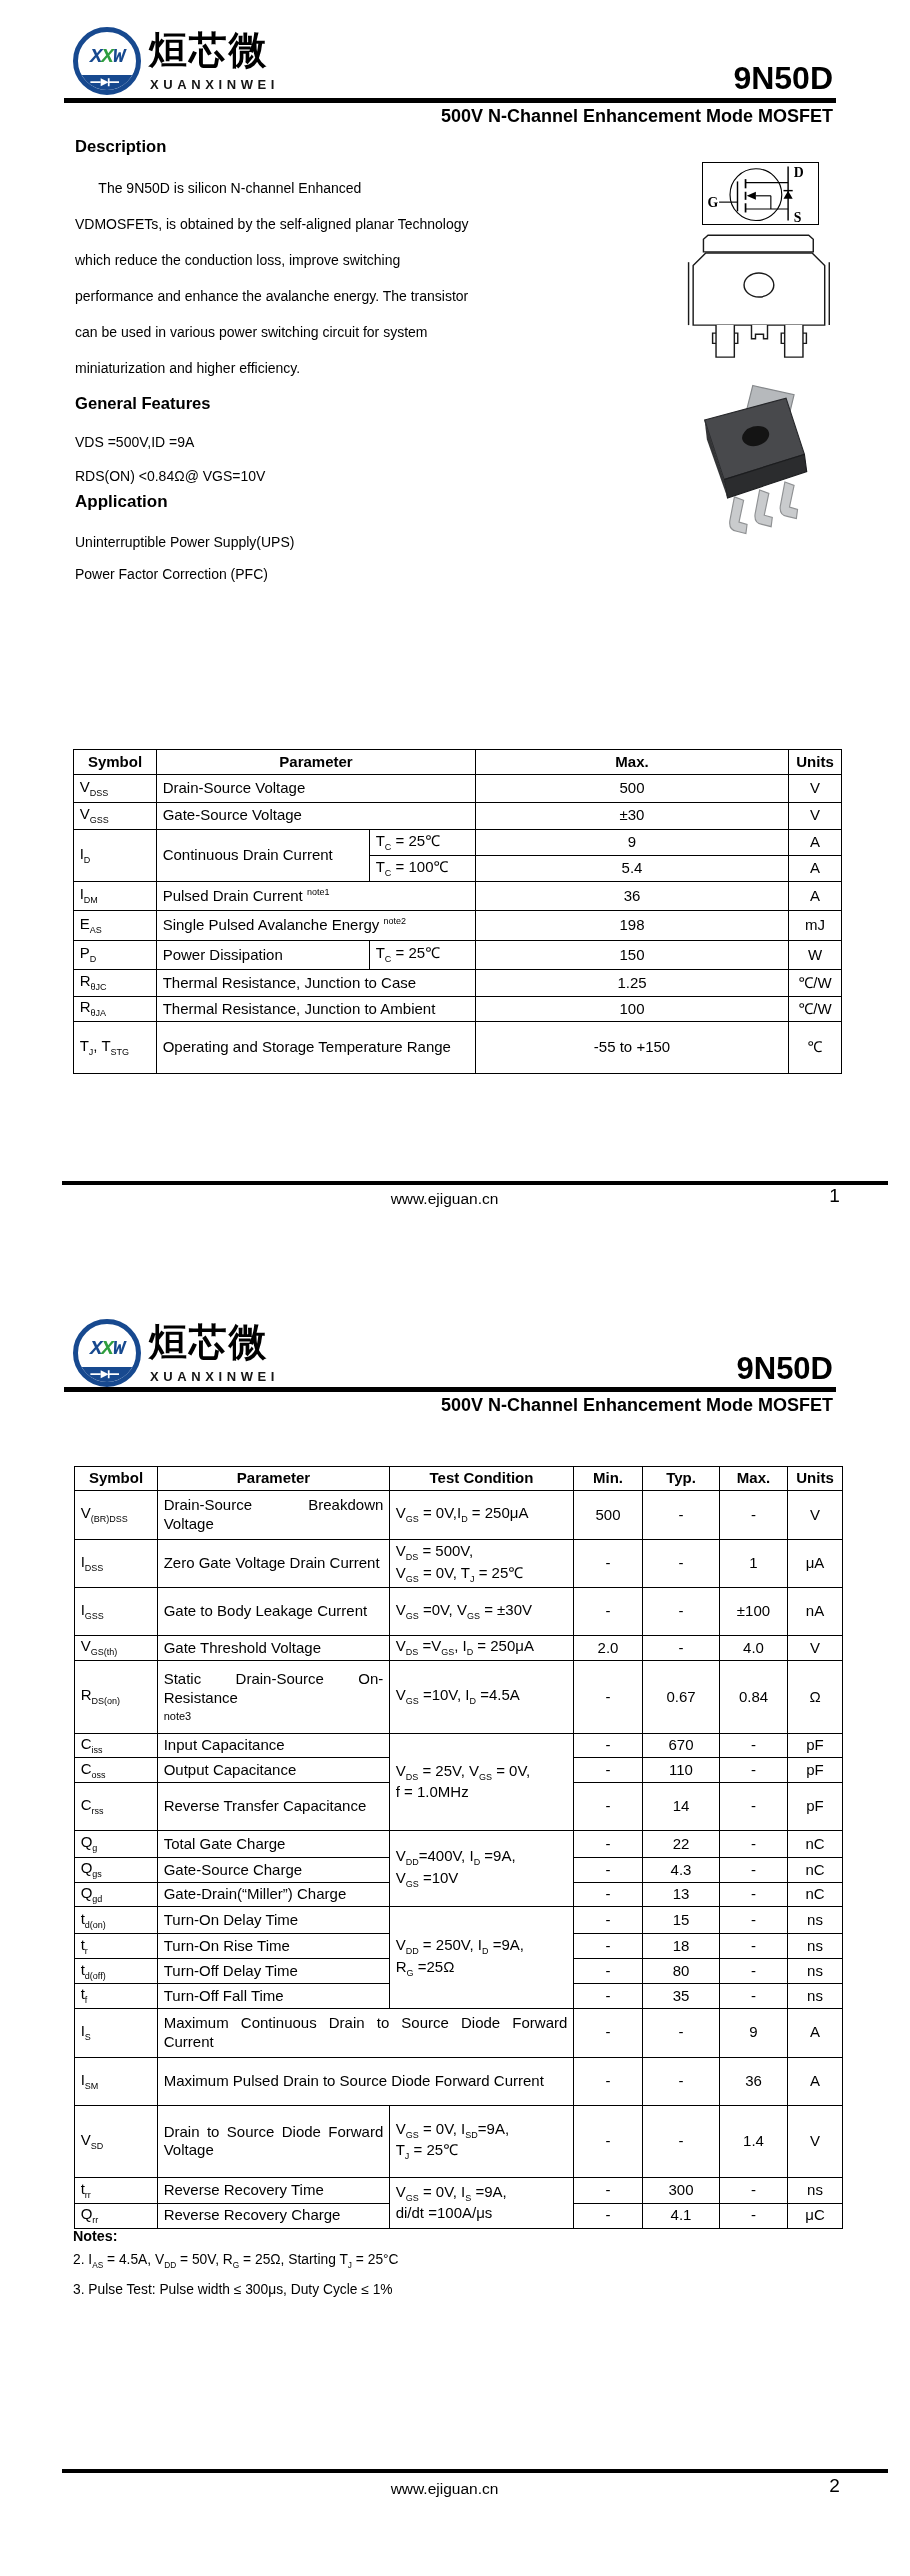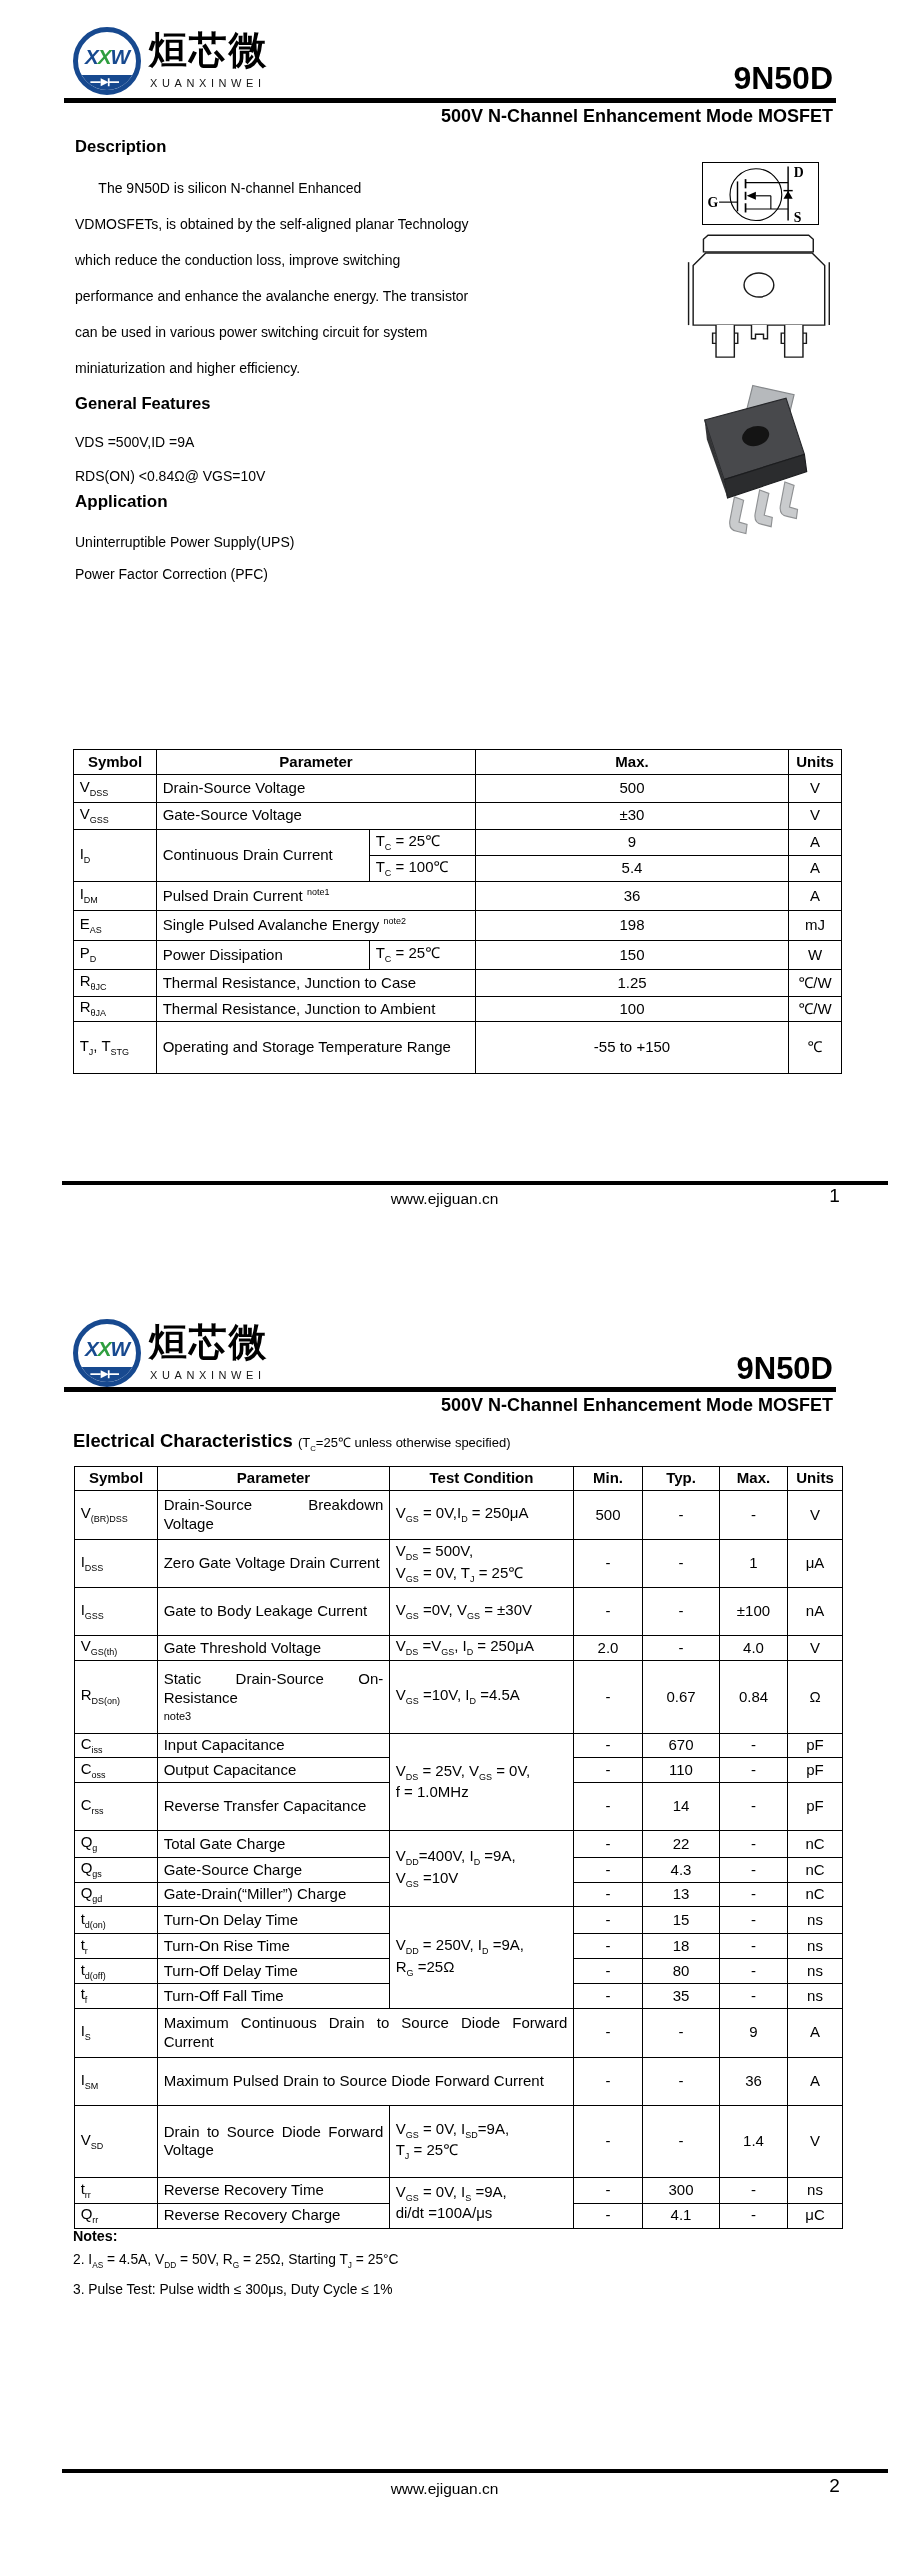--- a/index.html
+++ b/index.html
@@ -1,27 +1,27 @@
 <!DOCTYPE html>
 <html style="font-size:9.2px"><head>
 <meta charset="utf-8">
 <style>
   html,body{margin:0;padding:0;background:#ffffff;}
   body{width:910px;height:2576px;position:relative;font-family:"Liberation Sans",sans-serif;color:#000;}
   .canvas{position:absolute;inset:0;overflow:hidden;}
   .abs{position:absolute;}
   
   .logo{position:absolute;width:298px;height:98px;}
-  .logo-circle{position:absolute;left:0;top:2.3px;width:68px;height:68px;border:5.2px solid #17498f;border-radius:50%;box-sizing:border-box;overflow:hidden;background:#fff;}
+  .logo-circle{position:absolute;left:0;top:2.3px;width:68px;height:68px;border:5.2px solid #17498f;border-radius:50%;box-sizing:border-box;overflow:hidden;background:#fff;font-family:Liberation Mono, monospace;}
   .logo-mono{position:absolute;left:0;right:0;top:12.6px;text-align:center;font-size:20.7px;font-weight:bold;font-style:italic;letter-spacing:-1.1px;}
   .logo-mono .m1,.logo-mono .m3{color:#17498f;}
   .logo-mono .m2{color:#2f9e3f;}
   .logo-band{position:absolute;left:0;right:0;bottom:0;height:15.5px;background:#17498f;display:flex;align-items:center;justify-content:center;}
   .logo-cn{position:absolute;left:76px;top:0px;font-size:38px;font-weight:700;letter-spacing:1.7px;font-family:"DejaVu Sans",sans-serif;}
-  .logo-en{position:absolute;left:77px;top:52px;font-size:11px;letter-spacing:4.6px;color:#161616;font-weight:400;}
+  .logo-en{position:absolute;left:77px;top:52px;font-size:13px;letter-spacing:4.6px;color:#161616;font-weight:700;}
   
   .part-title{position:absolute;right:77px;font-size:32px;font-weight:800;white-space:nowrap;}
   .hrule{position:absolute;background:#000;}
   .subtitle{position:absolute;right:77px;font-size:18px;font-weight:700;white-space:nowrap;}
   .h-sec{position:absolute;font-size:16.6px;font-weight:700;white-space:nowrap;}
   .h-sec .h-note{font-size:13px;font-weight:400;}
   .bodytext{position:absolute;font-size:14px;white-space:pre-wrap;}
   
   table.ds{border-collapse:collapse;table-layout:fixed;position:absolute;background:#fff;border:1.7px solid #000;}
   table.ds td,table.ds th{border:1.1px solid #000;padding:1.1px 5.7px;font-size:15px;line-height:1.25;vertical-align:middle;overflow:hidden;}
@@ -228,24 +228,20 @@
       </div>
     </div>
     <div class="logo-cn">烜芯微</div>
     <div class="logo-en">XUANXINWEI</div>
   </div>
 
   <div class="part-title" style="top:1351px;font-size:31px;">9N50D</div>
   <div class="hrule" style="left:64px;top:1387px;width:772px;height:4.6px;"></div>
   <div class="subtitle" style="top:1395px;">500V N-Channel Enhancement Mode MOSFET</div>
 
-  <div class="h-sec" style="left:73px;top:1430px;font-size:18.4px;">
-    <span>Electrical Characteristics</span>
-    <span class="h-note">(T<sub>C</sub>=25℃ unless otherwise specified)</span>
-  </div>
 
   <table class="ds" style="left:74px;top:1466px;width:769px;">
     <colgroup>
         <col style="width:83px">
         <col style="width:232px">
         <col style="width:184px">
         <col style="width:69px">
         <col style="width:77px">
         <col style="width:68px">
         <col style="width:55px">

